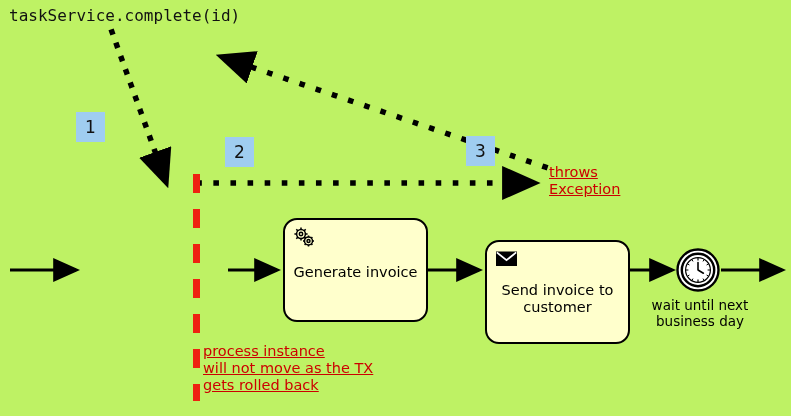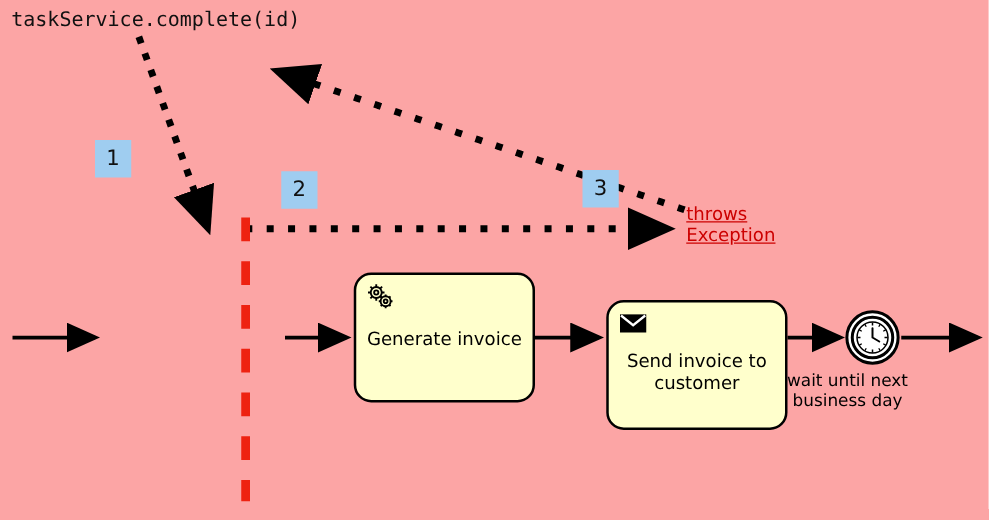--- a/index.html
+++ b/index.html
@@ -7,21 +7,21 @@
     padding: 0;
     background: #ffffff;
   }
   body {
     font-family: "DejaVu Sans", sans-serif;
   }
   #canvas {
     position: relative;
     width: 791px;
     height: 416px;
-    background: #fca5a5;
+    background: #bef264;
     overflow: hidden;
   }
   #svg-layer {
     position: absolute;
     left: 0;
     top: 0;
     width: 791px;
     height: 416px;
   }
 
@@ -97,21 +97,21 @@
   
   #timer-event {
     position: absolute;
     left: 676px;
     top: 248px;
     width: 44px;
     height: 44px;
   }
   #timer-label {
     position: absolute;
-    left: 608px;
+    left: 630px;
     top: 297px;
     width: 140px;
     text-align: center;
     font-size: 13.5px;
     line-height: 16px;
     color: #000000;
   }
 
   
   .red-text {
@@ -205,14 +205,17 @@
                M32.5,15.9 L30.6,17.0 M11.5,28.1 L13.4,27.0
                M28.1,32.5 L27.0,30.6 M15.9,11.5 L17.0,13.4" stroke-width="1"></path>
       <path d="M22,22 L22,14.6 M22,22 L27.4,25.2" stroke-width="1.6" stroke-linecap="round"></path>
     </g>
   </svg>
   <div id="timer-label">wait until next
 business day</div>
 
   <div class="red-text" id="throws-exception-text">throws
 Exception</div>
+  <div class="red-text" id="rollback-note">process instance
+will not move as the TX
+gets rolled back</div>
 
 </div>
 
 </body></html>

